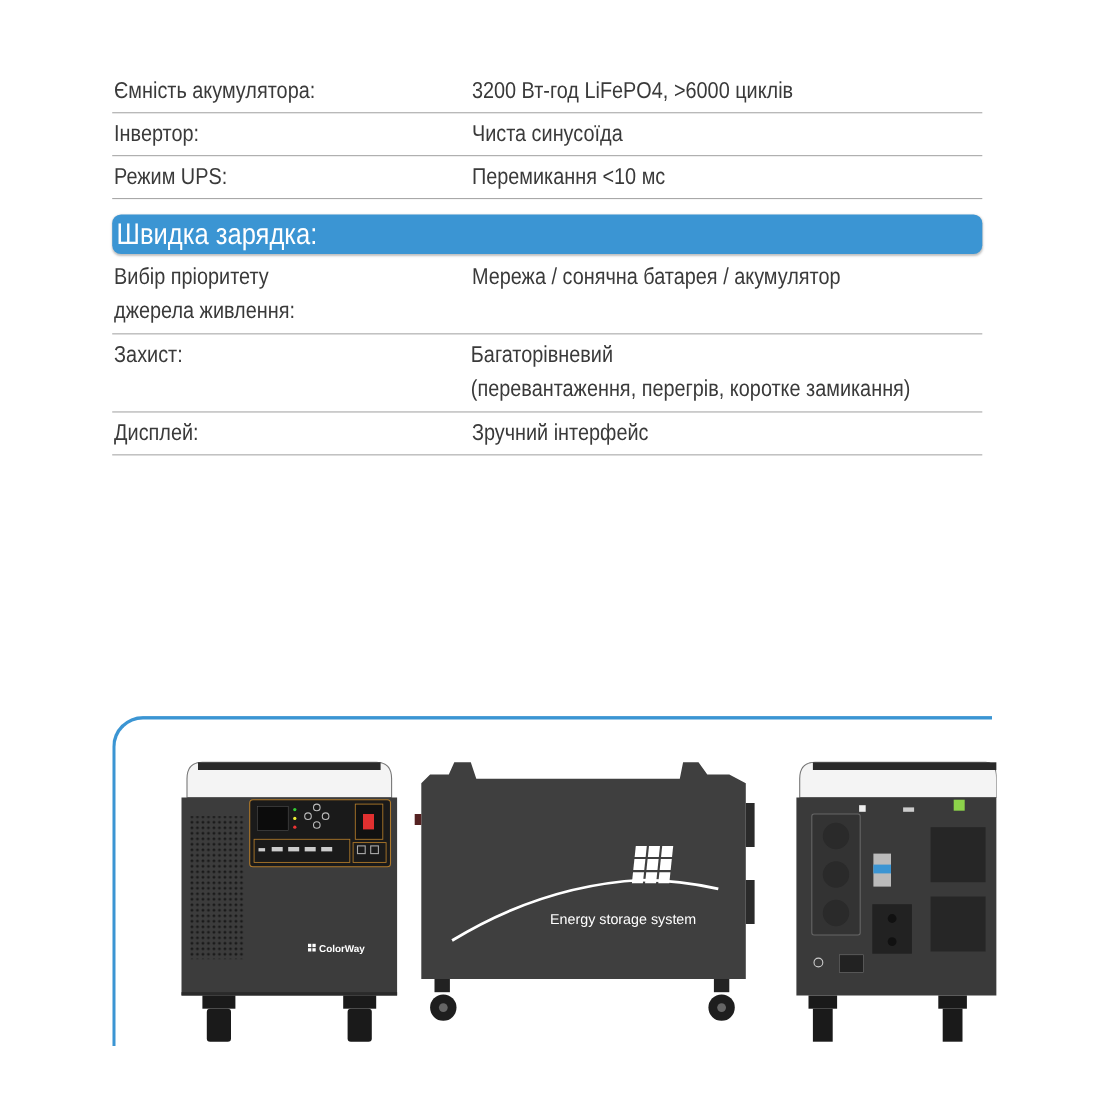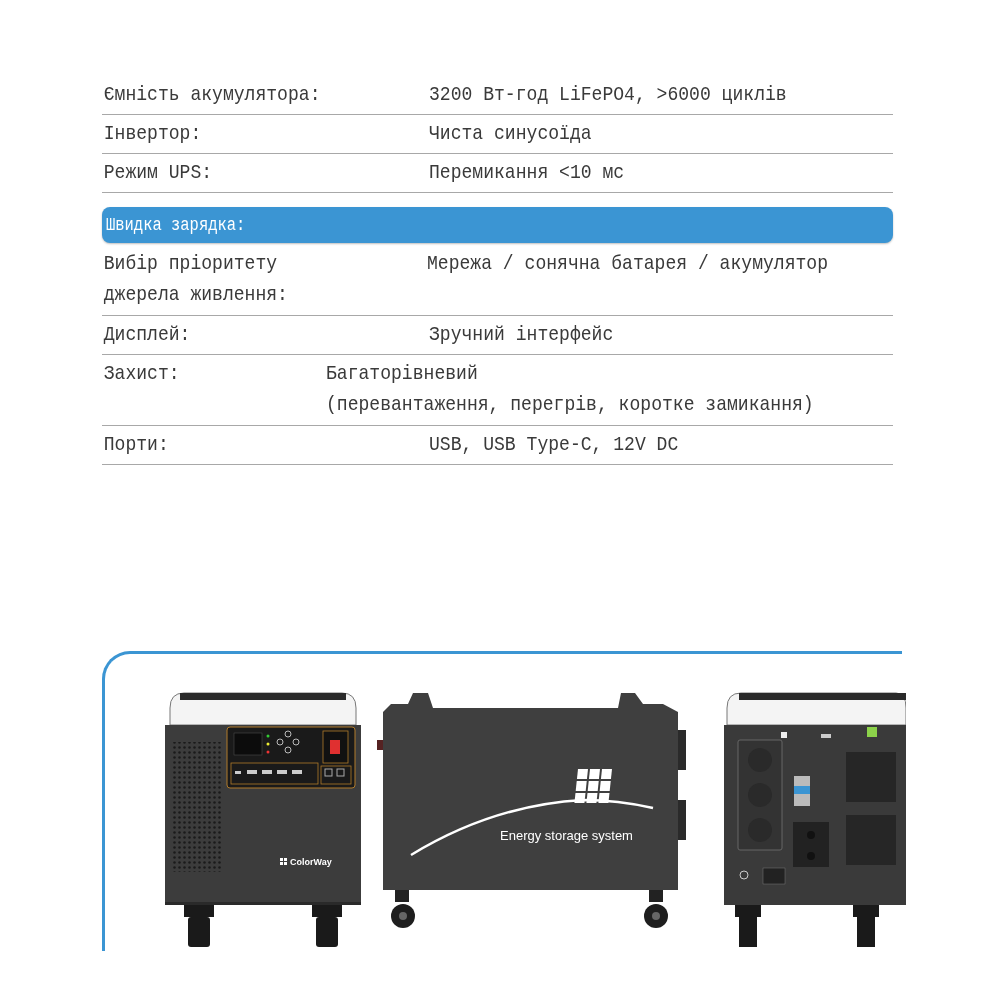--- a/index.html
+++ b/index.html
@@ -1,26 +1,26 @@
 <!DOCTYPE html>
 <html><head>
 <meta charset="utf-8">
 <style>
   html, body { margin: 0; padding: 0; background: #ffffff; }
   body { width: 1000px; height: 1000px; position: relative; overflow: hidden;
          font-family: "Liberation Sans", sans-serif; color: #333; }
-  .specs { position: absolute; left: 102px; top: 76px; width: 791px; font-family: Liberation Mono, monospace; }
+  .specs { position: absolute; left: 102px; top: 64px; width: 791px; }
   .row { display: flex; border-bottom: 1.5px solid #a8a8a8; min-height: 38px; box-sizing: border-box; }
   .row .label { width: 325px; font-size: 21px; line-height: 38px; color: #3a3a3a;
                 transform: scaleX(0.86); transform-origin: left center; white-space: nowrap; padding-left: 2px; }
   .row .value { flex: 1; font-size: 21px; line-height: 38px; color: #3a3a3a;
                 transform: scaleX(0.86); transform-origin: left center; white-space: nowrap; }
   .row.tall .label, .row.tall .value { line-height: 31px; padding-top: 3px; padding-bottom: 5px; }
   .section { background: #3b95d3; border-radius: 8px; height: 36px; margin: 14px 0 2px 0;
-             color: #fff; font-size: 18px; line-height: 36px; padding-left: 4px;
+             color: #fff; font-size: 27px; line-height: 36px; padding-left: 4px;
              box-shadow: 0 1px 2px rgba(0,0,0,0.25); }
   .section span { display: inline-block; transform: scaleX(0.86); transform-origin: left center; white-space: nowrap; }
   .gallery { position: absolute; left: 102px; top: 651px; width: 800px; height: 300px;
              border-top: 3px solid #3b95d3; border-left: 3px solid #3b95d3;
              border-top-left-radius: 28px; box-sizing: border-box; }
   .device { position: absolute; }
   svg text { font-family: "Liberation Sans", sans-serif; }
 </style>
 </head>
 <body>
@@ -43,34 +43,30 @@
     <span>Швидка зарядка:</span>
   </div>
   <div class="row tall">
     <div class="label">
       <div>Вибір пріоритету</div>
       <div>джерела живлення:</div>
     </div>
     <div class="value">Мережа / сонячна батарея / акумулятор</div>
   </div>
 
-  <div class="row">
-    <div class="label">Дисплей:</div>
-    <div class="value">Зручний інтерфейс</div>
-  </div>
   <div class="row tall">
     <div class="label">Захист:</div>
     <div class="value">
       <div>Багаторівневий</div>
       <div>(перевантаження, перегрів, коротке замикання)</div>
     </div>
   </div>
   <div class="row">
-    <div class="label">Порти:</div>
-    <div class="value">USB, USB Type-C, 12V DC</div>
+    <div class="label">Дисплей:</div>
+    <div class="value">Зручний інтерфейс</div>
   </div>
 </div>
 
 <div class="gallery">
 
   <svg class="device" style="left:57px; top:36px;" width="200" height="260" viewBox="0 0 200 260">
     <path d="M8,18 Q8,3 22,3 L180,3 Q194,3 194,18 L194,35 L8,35 Z" fill="#f4f4f4" stroke="#777" stroke-width="1"></path>
     <rect x="18" y="3" width="166" height="7" fill="#2a2a2a"></rect>
     <rect x="3" y="35" width="196" height="180" fill="#3c3c3c"></rect>
     <rect x="3" y="212" width="196" height="3" fill="#2a2a2a"></rect>

